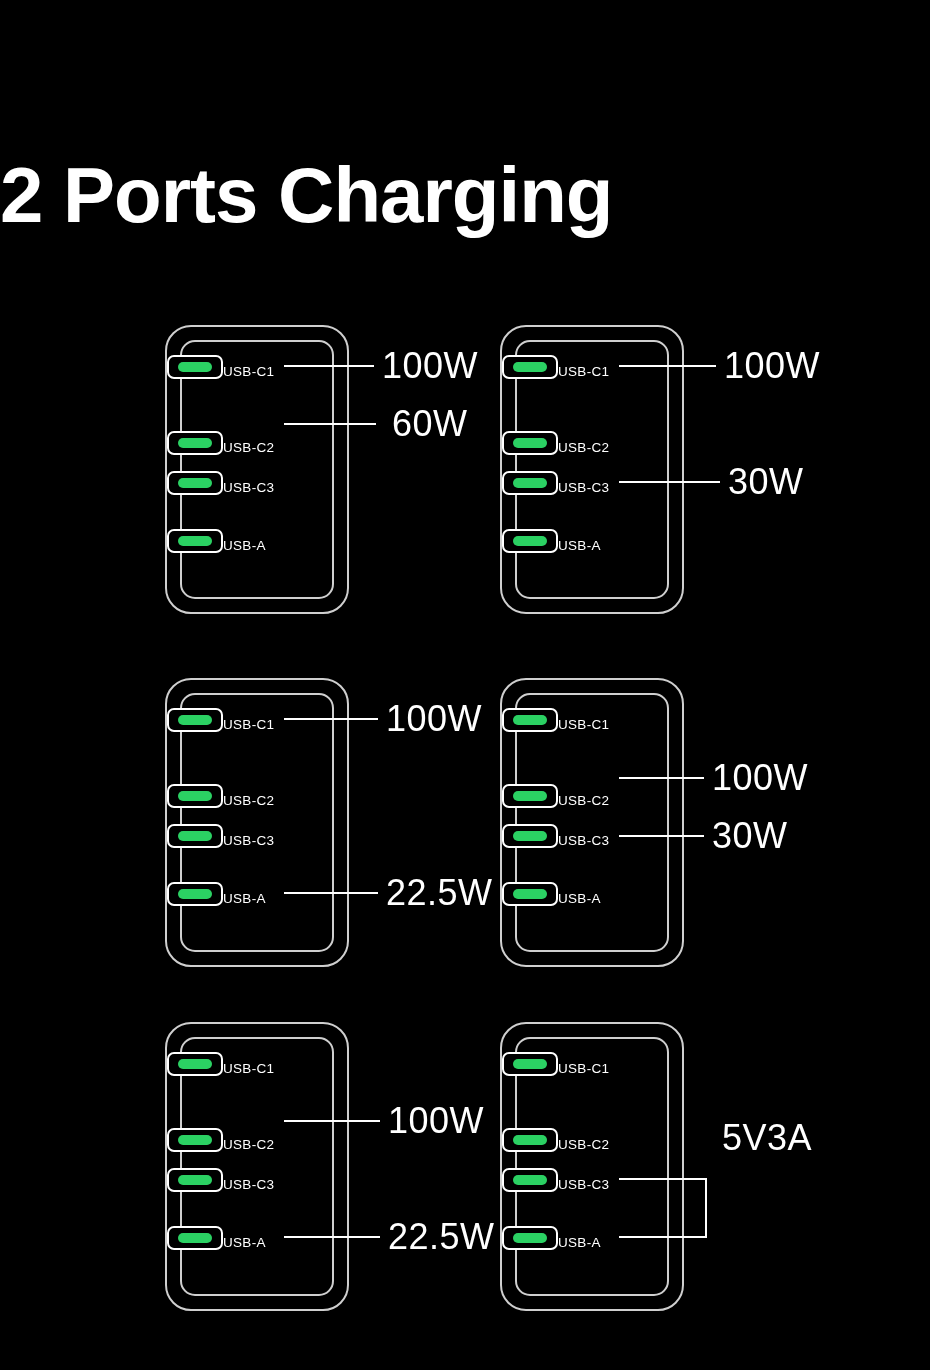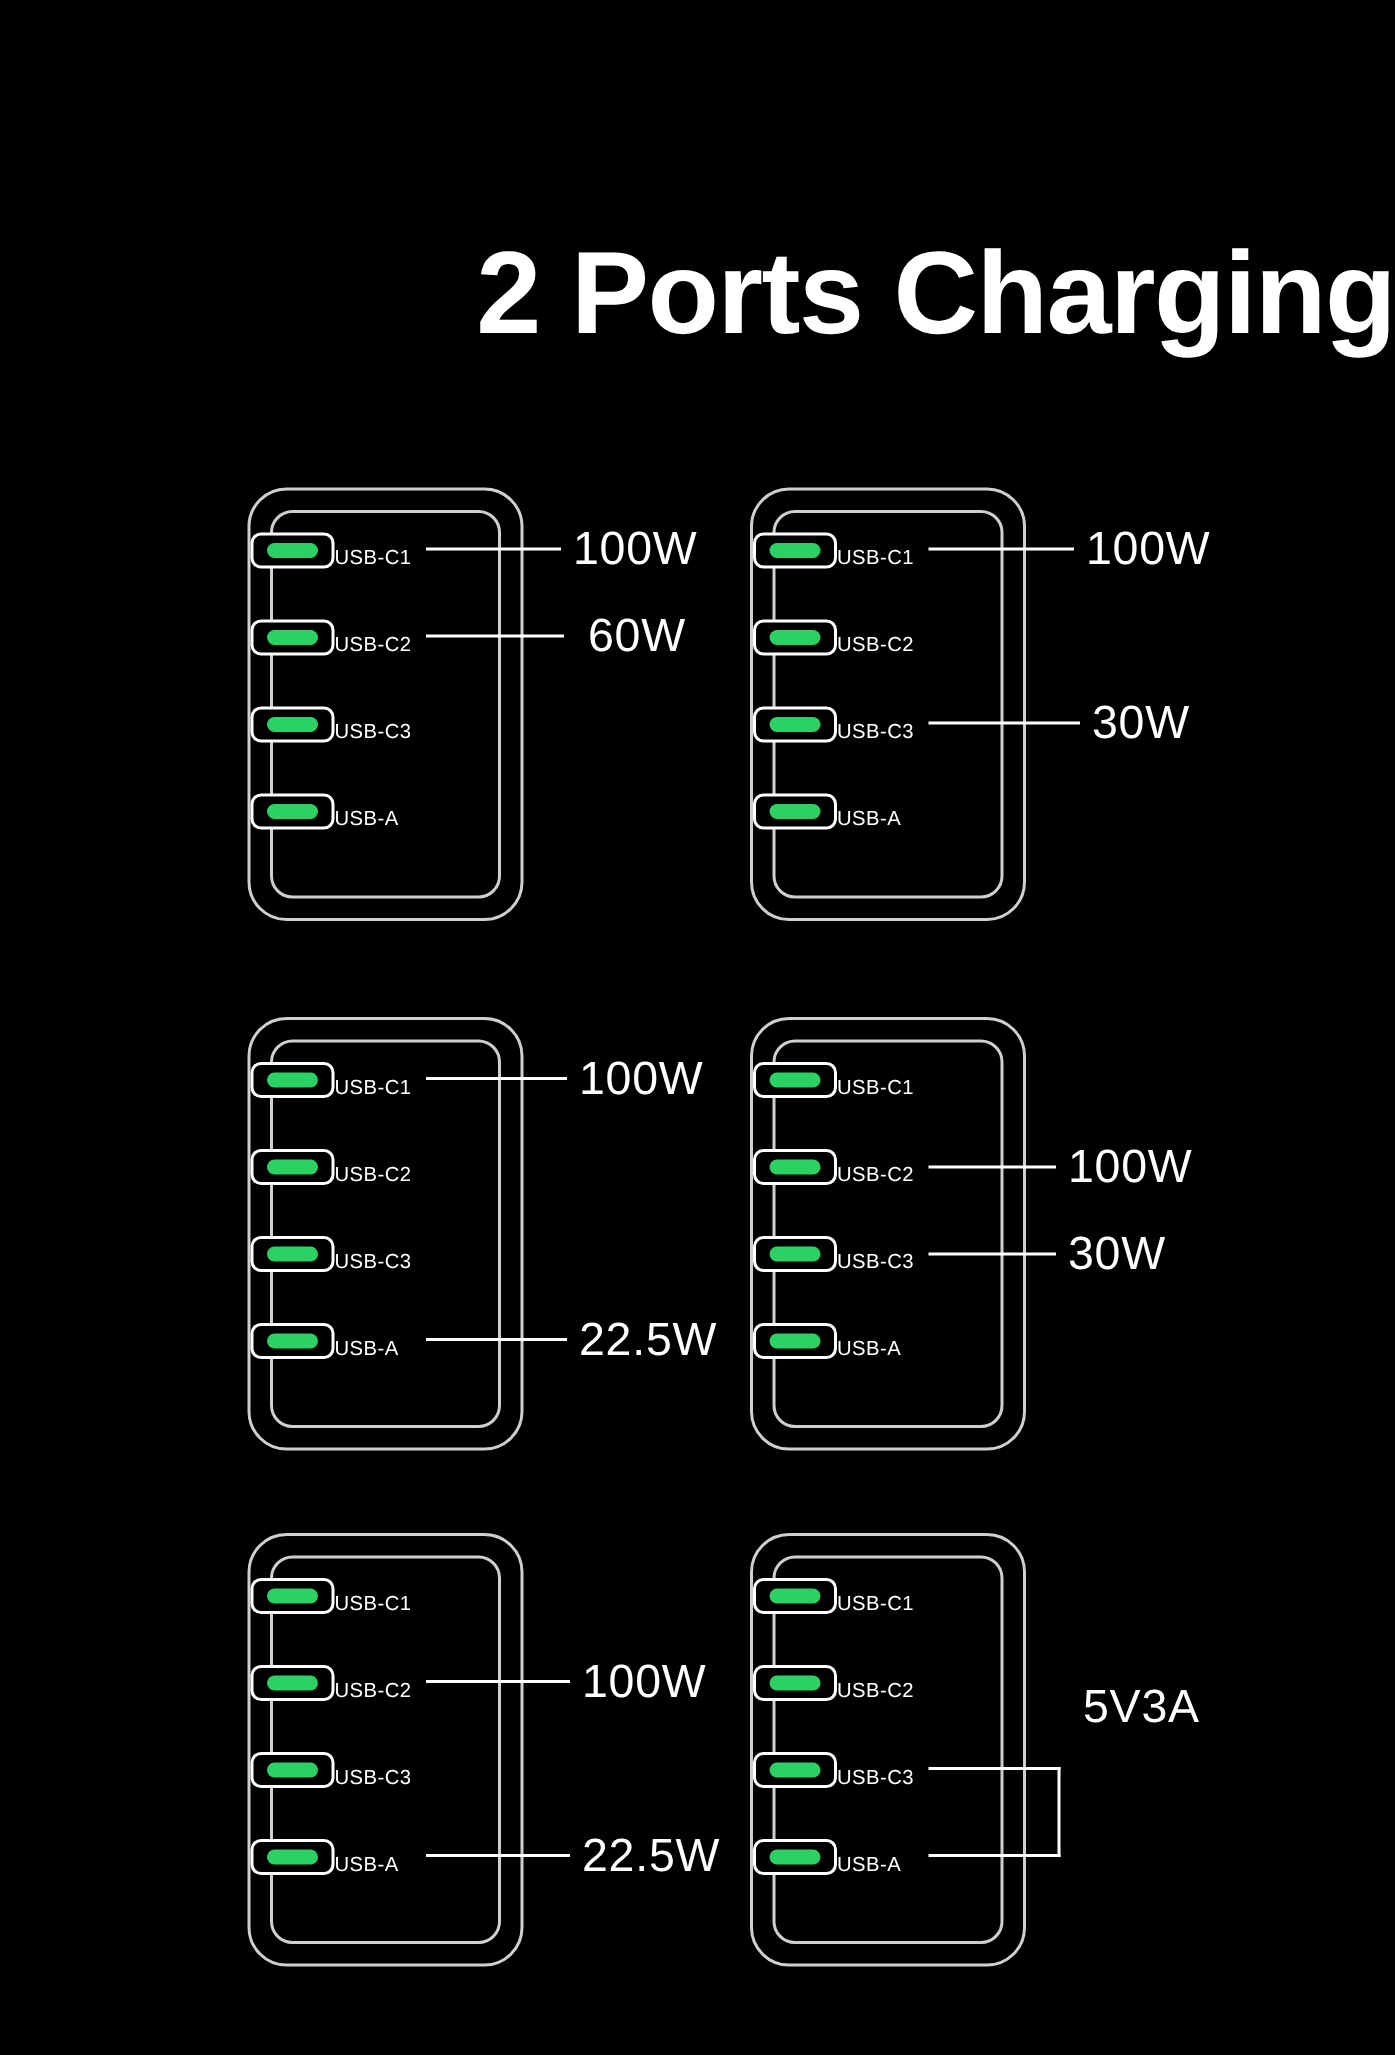--- a/index.html
+++ b/index.html
@@ -1,46 +1,46 @@
 <!DOCTYPE html>
 <html style="--background: #000000; --text: #ffffff; --outline: #cfcfcf; --port-fill: #2bd163;"><head>
 <meta charset="utf-8">
 <style>
   html,body{margin:0;padding:0;background:#000;}
   .page{
     position:relative;width:930px;height:1370px;background:var(--background,#000);
     overflow:hidden;font-family:"Liberation Sans",sans-serif;
   }
   .title{
-    position:absolute;top:150px;left:0;width:100%;text-align:right;
+    position:absolute;top:150px;left:0;width:100%;text-align:left;
     color:var(--text,#fff);font-size:78px;font-weight:800;letter-spacing:-1px;
   }
   .charger{
     position:absolute;width:180px;height:285px;
     border:2px solid var(--outline,#cfcfcf);border-radius:26px;
   }
   .charger-inner{
     position:absolute;inset:13px;
     border:2px solid var(--outline,#cfcfcf);border-radius:15px;
   }
   .port-block{
     position:absolute;left:50%;transform:translateX(-50%);
     display:flex;flex-direction:row;align-items:flex-end;width:100%;
   }
   .port-shell{
     width:56px;height:24px;border:2.5px solid #fff;border-radius:7px;
     display:flex;align-items:center;justify-content:center;background:#000;box-sizing:border-box;
   }
   .port-pin{width:34px;height:10px;border-radius:5px;background:var(--port-fill,#2bd163);}
   .port-label{margin-top:5px;color:var(--text,#fff);font-size:13.5px;letter-spacing:.3px;}
-  .p1{top:28px}.p2{top:86px}.p3{top:144px}.p4{top:202px}
+  .p1{top:28px}.p2{top:104px}.p3{top:144px}.p4{top:202px}
   .leader{position:absolute;height:2px;background:var(--text,#fff);}
   .leader-v{position:absolute;width:2px;background:var(--text,#fff);}
   .annotation{
-    position:absolute;color:var(--text,#fff);font-size:31px;line-height:34px;
+    position:absolute;color:var(--text,#fff);font-size:36px;line-height:34px;
     font-weight:400;letter-spacing:.5px;white-space:nowrap;
   }
 </style>
 </head>
 <body>
 
 <div class="page">
 
   <div class="title">2 Ports Charging</div>
 

